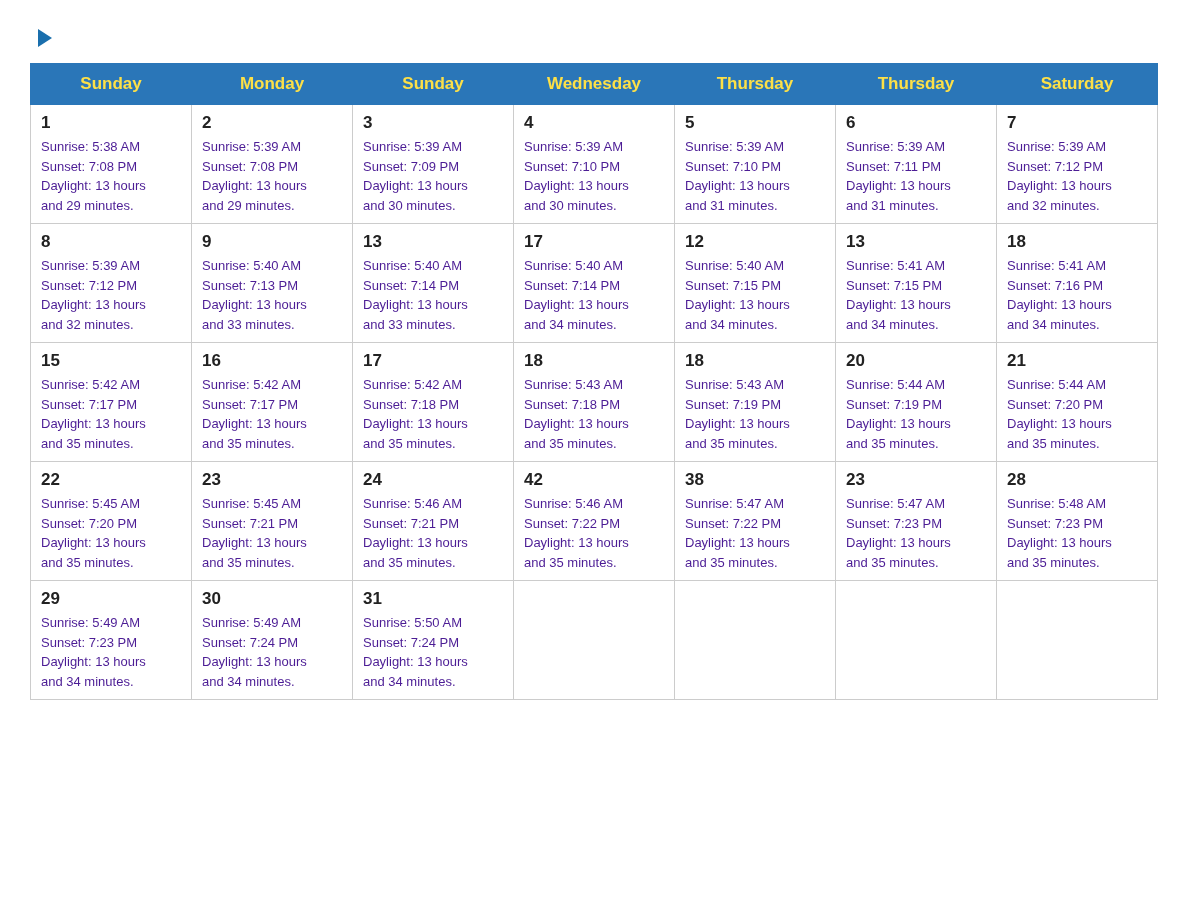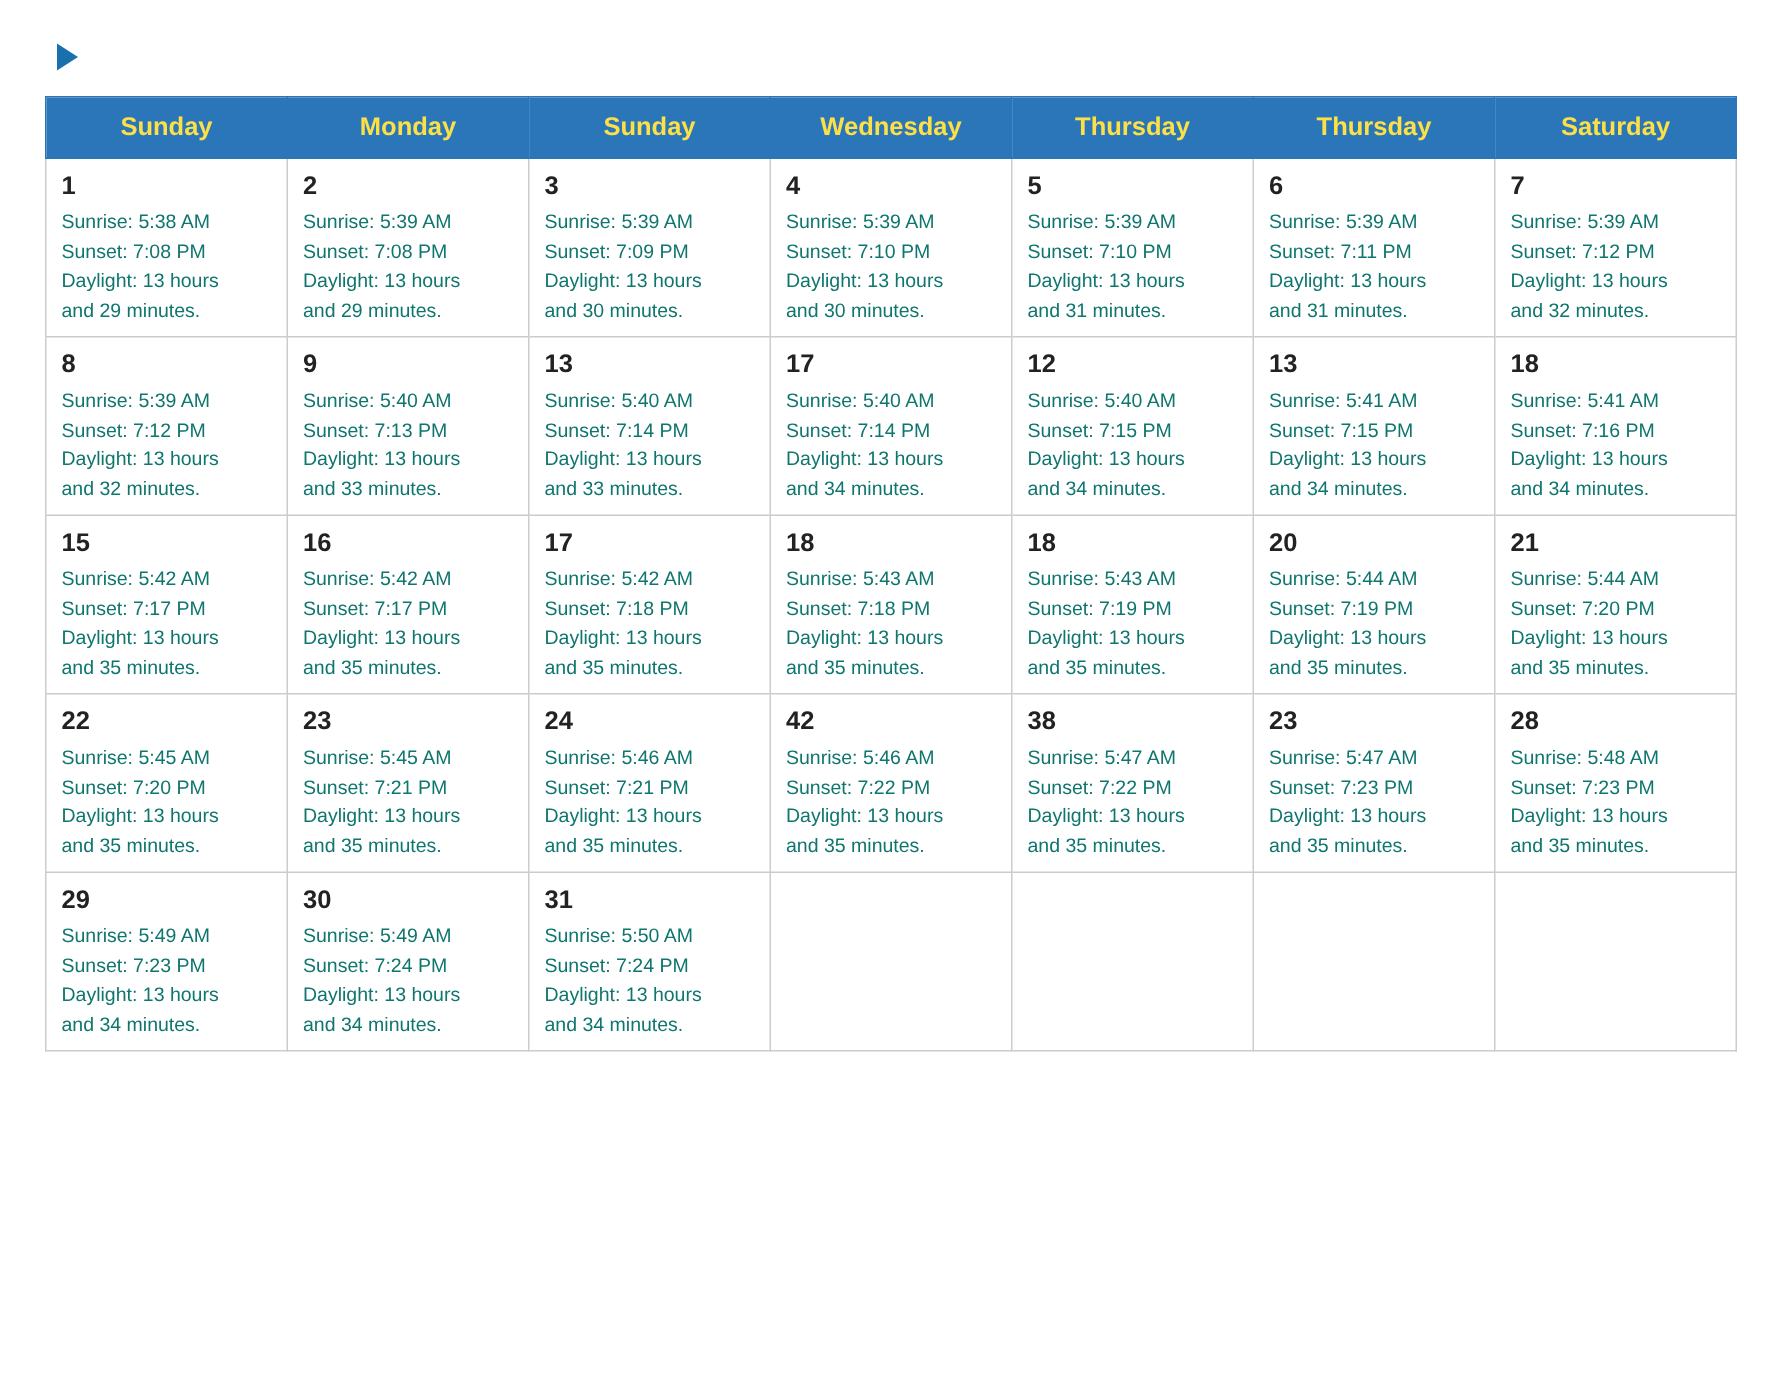--- a/index.html
+++ b/index.html
@@ -76,21 +76,21 @@
     }
     .day-number {
       font-size: 17px;
       font-weight: bold;
       margin-bottom: 4px;
       color: #222;
     }
     .day-info {
       font-size: 13px;
       line-height: 1.5;
-      color: #0f766e;
+      color: #4c1d95;
     }
     .empty-cell {
       background: #fff;
     }
   </style>
 </head>
 <body>
 
 <div class="header-row">
   <div class="logo">

